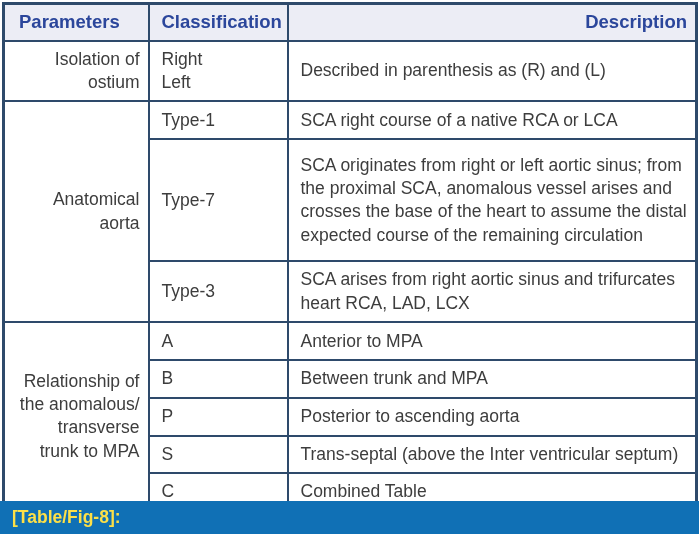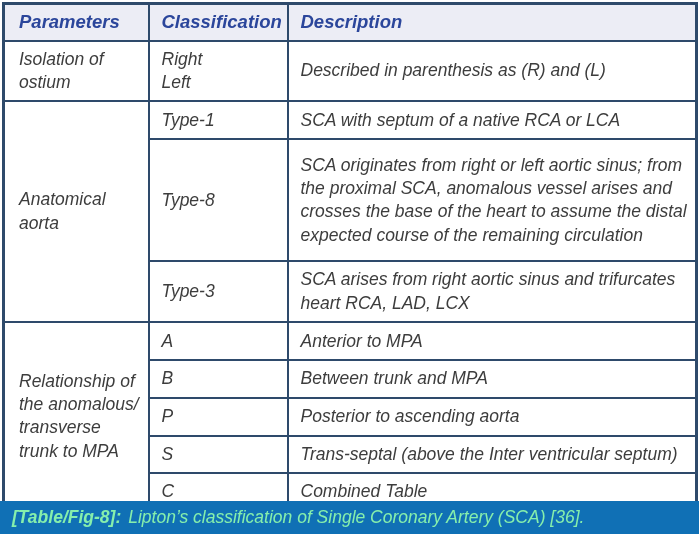--- a/index.html
+++ b/index.html
@@ -8,21 +8,20 @@
     width: 699px;
     height: 538px;
     background: #ffffff;
     overflow: hidden;
     font-family: "Liberation Sans", sans-serif;
   }
   .page {
     position: relative;
     width: 624px;
     height: 538px;
-    font-style: italic;
   }
   table.tbl {
     position: absolute;
     left: 2px;
     top: 2px;
     width: 693px;
     border-collapse: collapse;
     table-layout: fixed;
     border: 3px solid #2e4a6b;
   }
@@ -34,47 +33,47 @@
   }
   th {
     background: #ecedf5;
     color: #2b469b;
     font-size: 18.5px;
     font-weight: bold;
     text-align: left;
     padding: 6px 8px 6px 12px;
   }
   th.c1 { padding-left: 14px; }
-  th.c3 { text-align: left; margin-left: 35px; }
+  th.c3 { text-align: right; margin-left: 35px; }
   td {
     color: #3d3d3d;
     font-size: 17.5px;
     line-height: 1.34;
     padding: 6px 8px 6px 12px;
   }
-  td.param { padding-left: 14px; }
+  td.param { padding-left: 14px; text-align: right; }
   td.pre { white-space: pre-line; }
   tr.h-head { height: 37px; }
   tr.h-r1 { height: 57px; }
   tr.h-t1 { height: 38px; }
   tr.h-t2 { height: 122px; }
   tr.h-t3 { height: 57px; }
   tr.h-a { height: 38px; }
   tr.h-b { height: 36px; }
   tr.h-p { height: 38px; }
   tr.h-s { height: 37px; }
   tr.h-c { height: 35px; }
   .caption {
     position: absolute;
     left: 0;
     top: 501px;
     width: 699px;
     height: 33px;
     background: #1070b5;
-    color: #86efac;
+    color: #fde047;
     display: flex;
     align-items: center;
     box-sizing: border-box;
     padding: 0 12px;
     font-size: 17.5px;
   }
   .cap-label {
     font-weight: bold;
     margin-right: 7px;
     white-space: nowrap;
@@ -101,24 +100,24 @@
       <tr class="h-r1">
         <td class="param">Isolation of ostium</td>
         <td class="pre">Right
 Left</td>
         <td>Described in parenthesis as (R) and (L)</td>
       </tr>
 
       <tr class="h-t1">
         <td class="param" rowspan="3">Anatomical aorta</td>
         <td>Type-1</td>
-        <td>SCA with septum of a native RCA or LCA</td>
+        <td>SCA right course of a native RCA or LCA</td>
       </tr>
       <tr class="h-t2">
-        <td>Type-8</td>
+        <td>Type-7</td>
         <td>SCA originates from right or left aortic sinus; from the proximal SCA, anomalous vessel arises and crosses the base of the heart to assume the distal expected course of the remaining circulation</td>
       </tr>
       <tr class="h-t3">
         <td>Type-3</td>
         <td>SCA arises from right aortic sinus and trifurcates heart RCA, LAD, LCX</td>
       </tr>
 
       <tr class="h-a">
         <td class="param" rowspan="5">Relationship of the anomalous/ transverse trunk to MPA</td>
         <td>A</td>
@@ -138,16 +137,15 @@
       </tr>
       <tr class="h-c">
         <td>C</td>
         <td>Combined Table</td>
       </tr>
     </tbody>
   </table>
 
   <div class="caption">
     <span class="cap-label">[Table/Fig-8]:</span>
-    <span class="cap-text">Lipton’s classification of Single Coronary Artery (SCA) [36].</span>
   </div>
 
 </div>
 
 </body></html>

